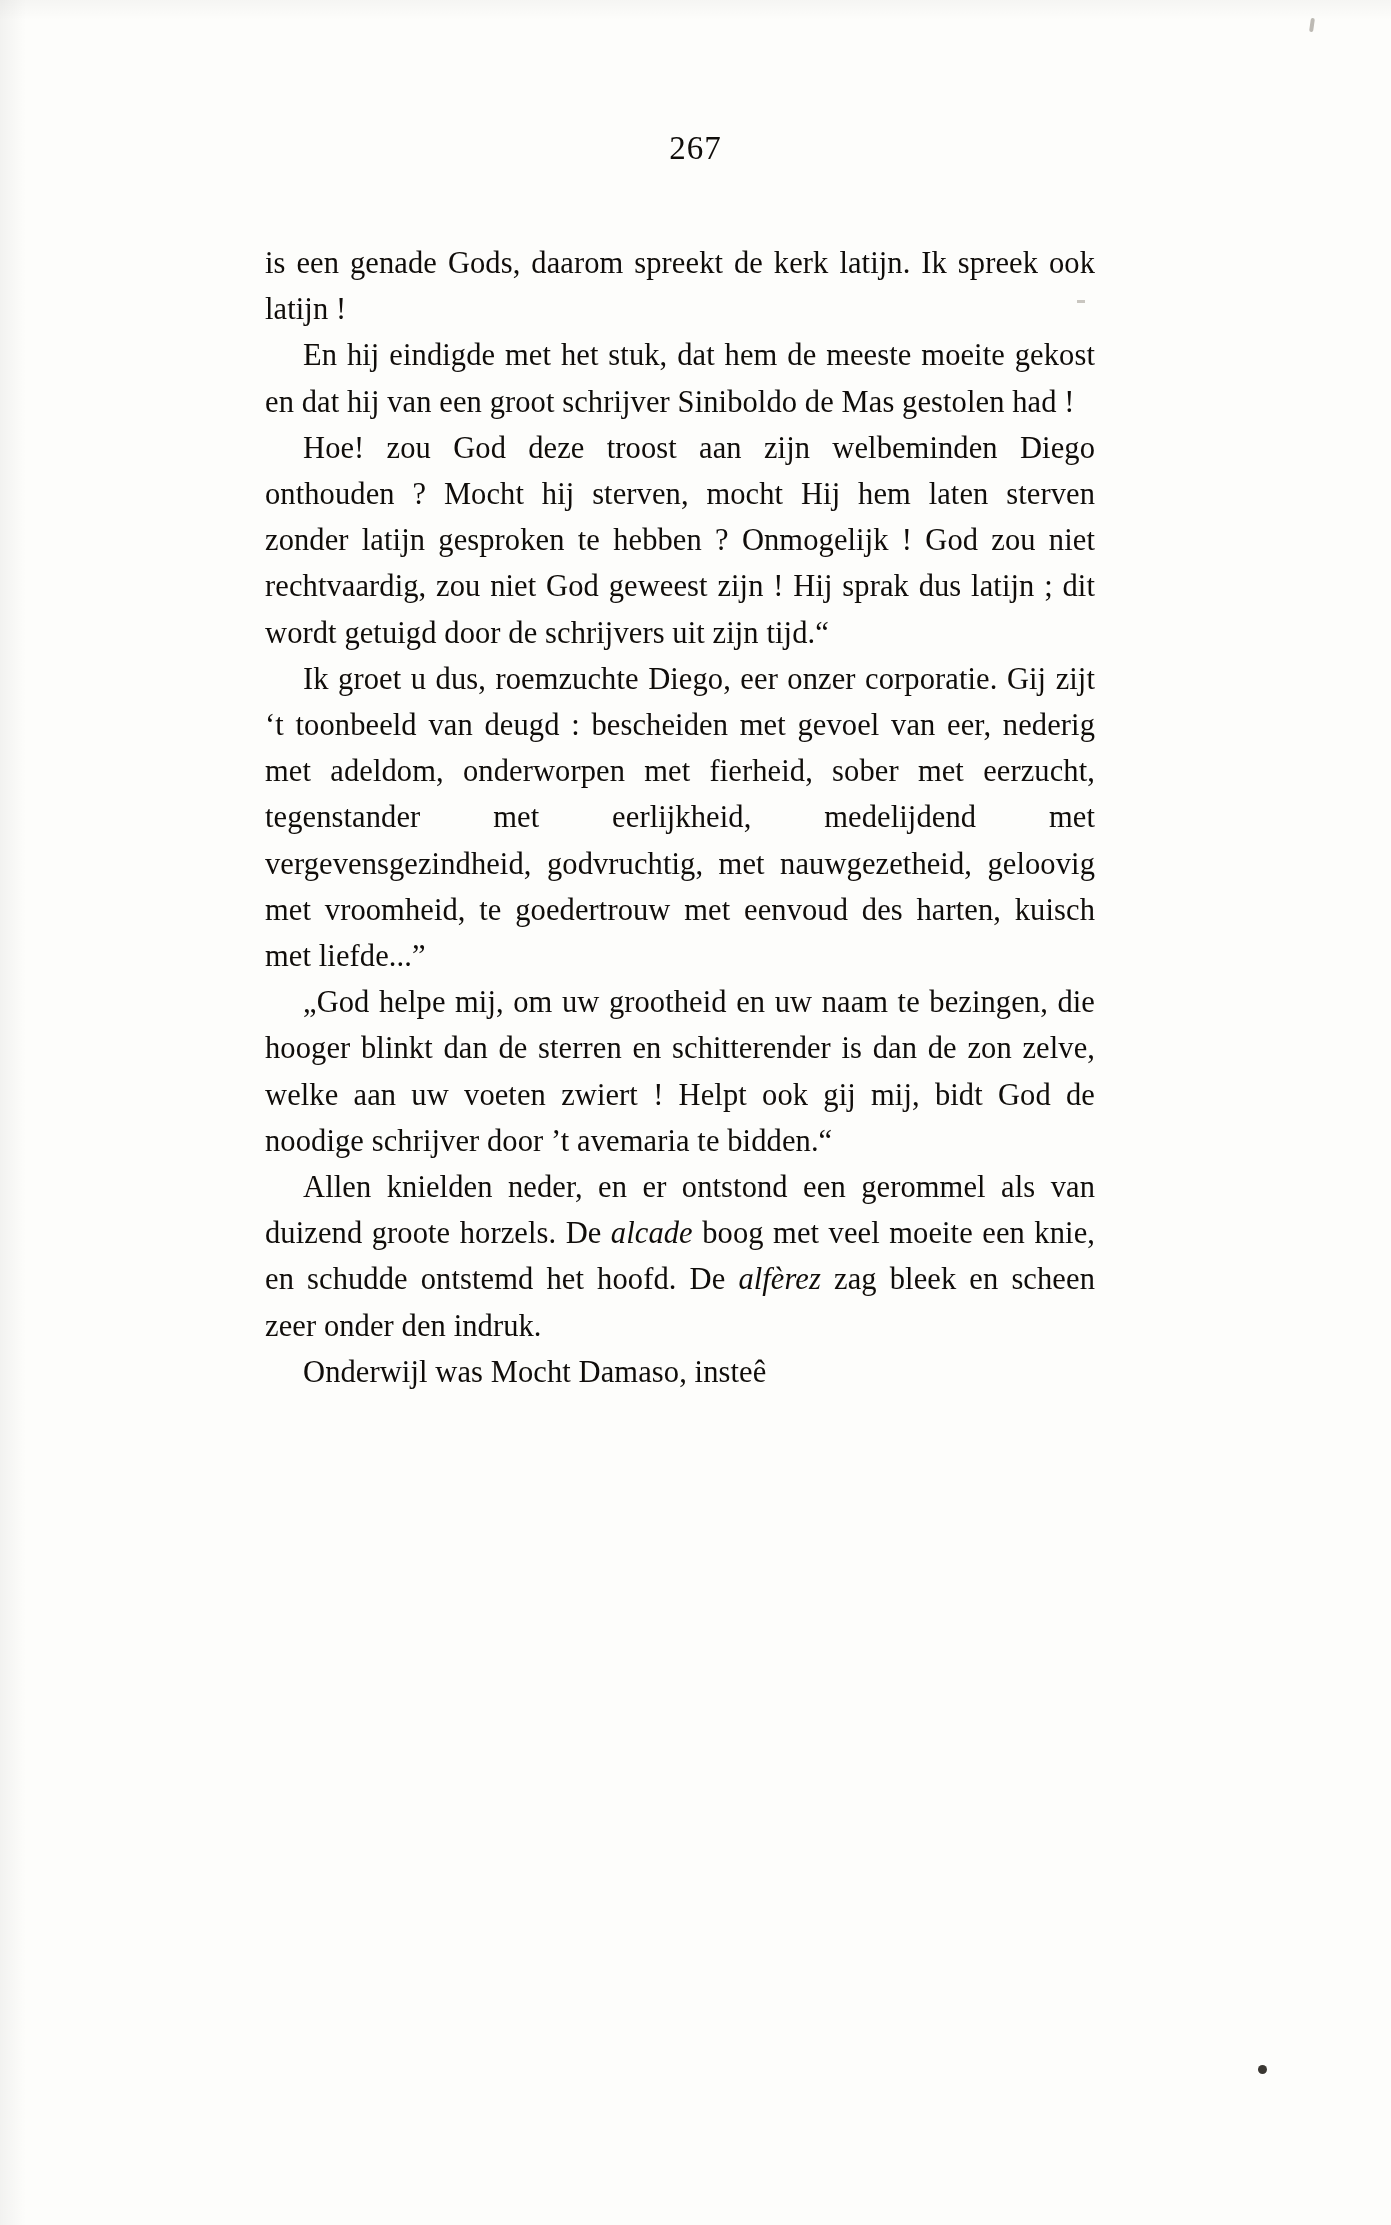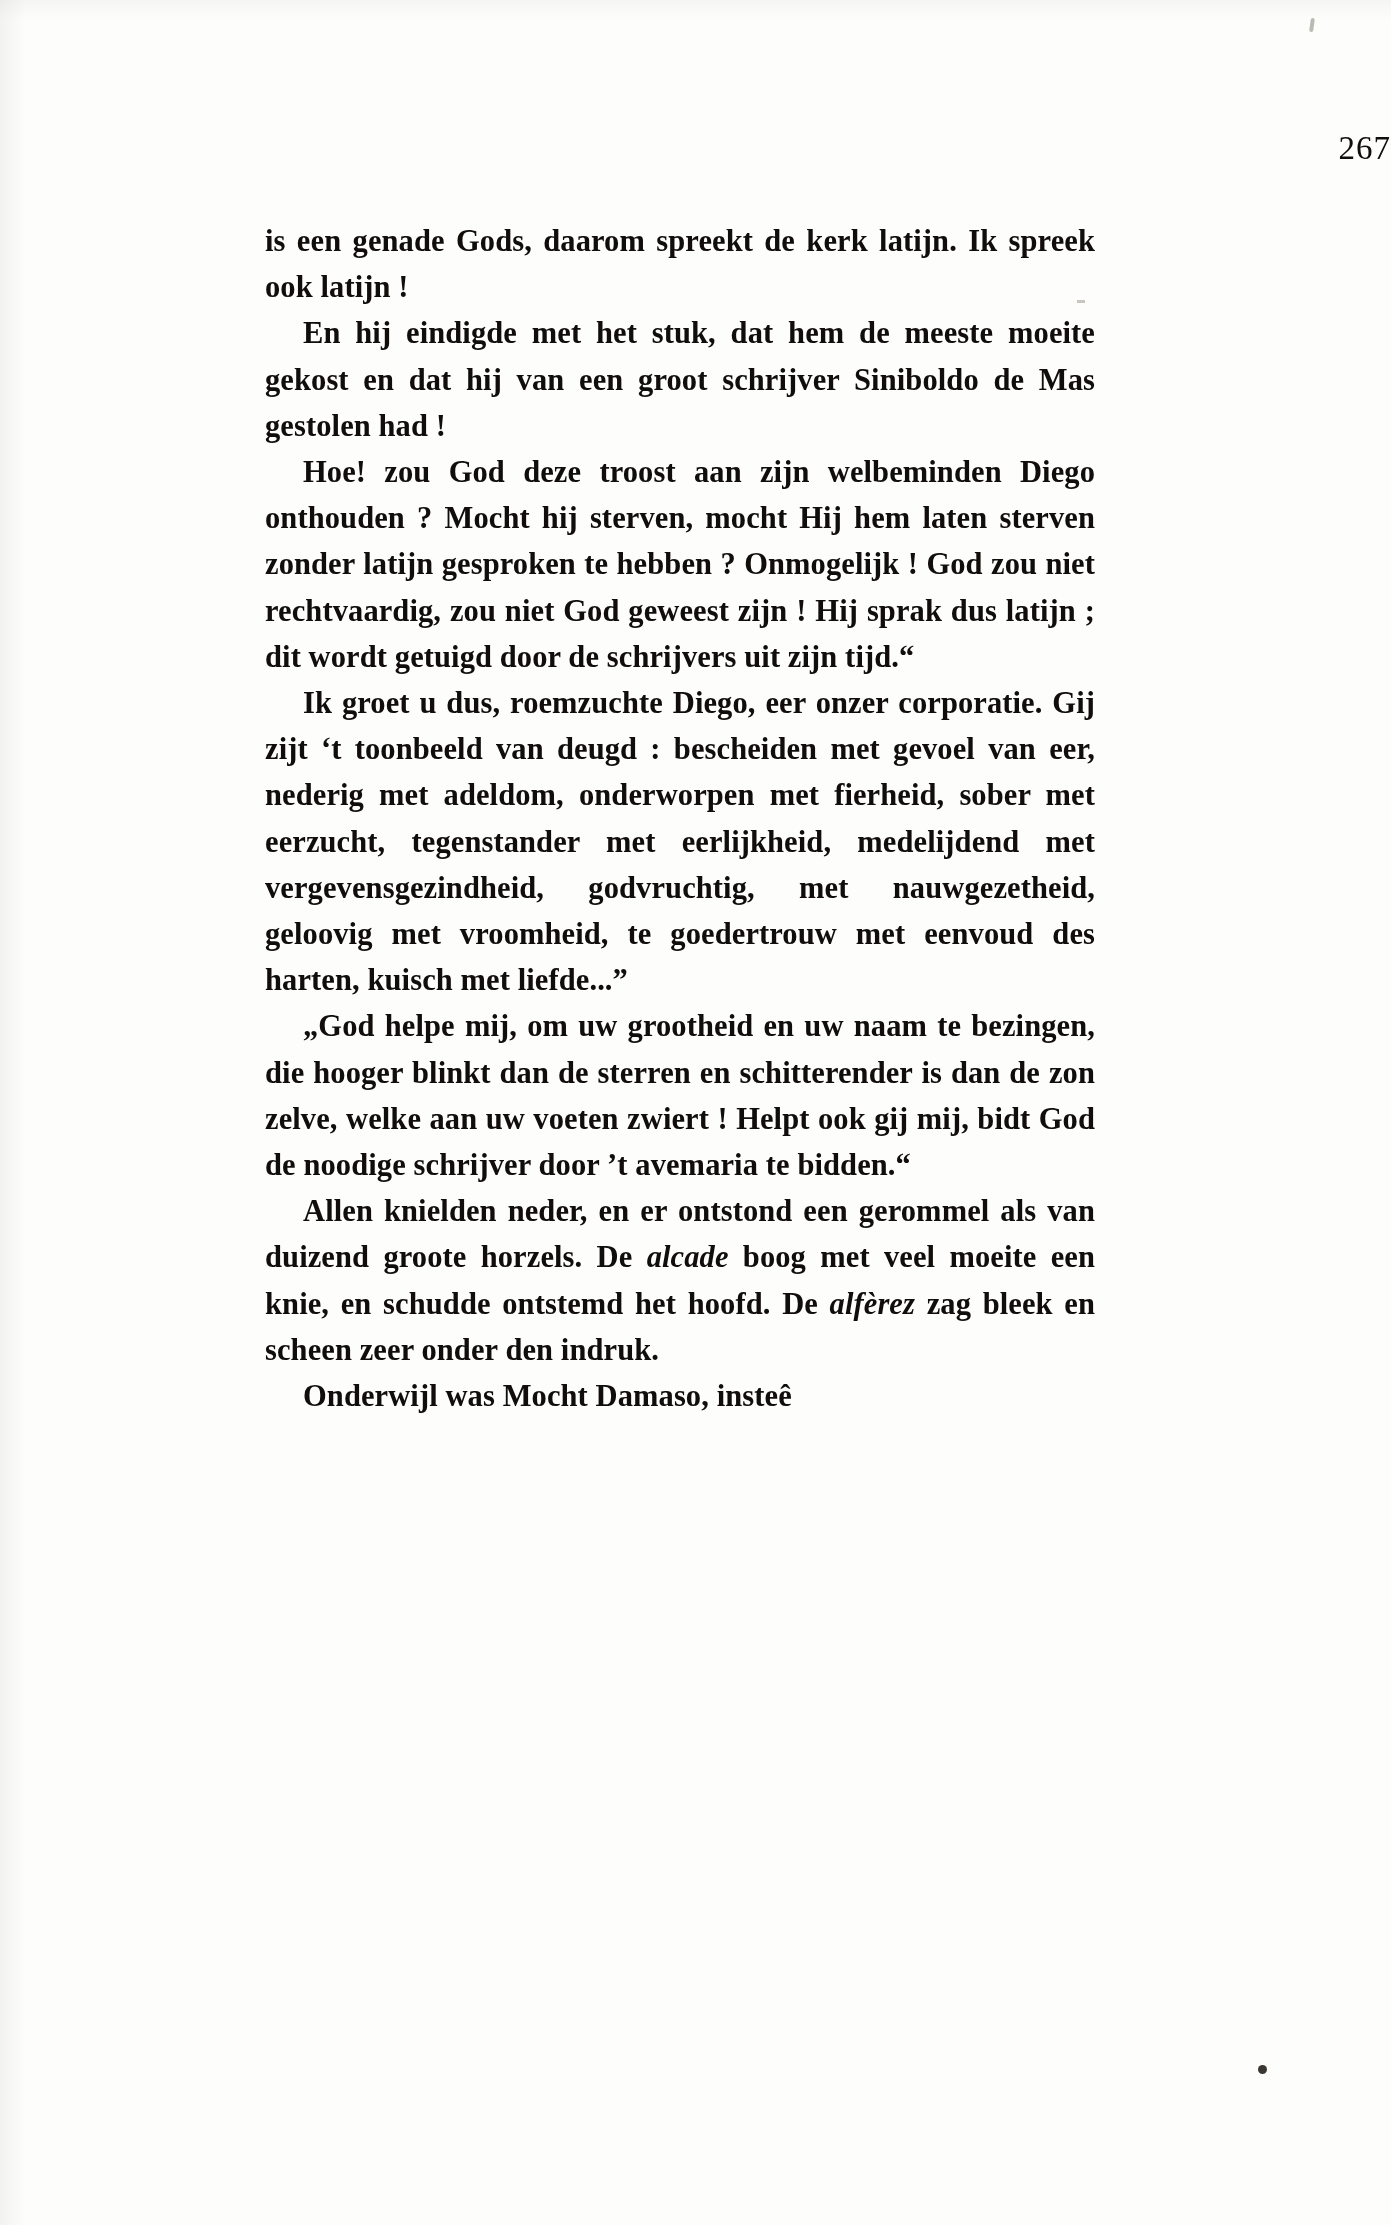--- a/index.html
+++ b/index.html
@@ -21,31 +21,30 @@
     left: 0;
     width: 1391px;
     height: 2225px;
     background: #fdfdfb;
   }
   .page-number {
     position: absolute;
     top: 130px;
     left: 0;
     width: 1391px;
-    text-align: right;
+    text-align: center;
     font-size: 33px;
     letter-spacing: 1px;
     font-family: "Liberation Serif", serif;
   }
   .text-block {
     position: absolute;
-    top: 218px;
+    top: 240px;
     left: 265px;
     width: 830px;
-    font-weight: bold;
   }
   p.para {
     margin: 0;
     font-size: 30.5px;
     line-height: 46.2px;
     text-align: justify;
     text-justify: inter-word;
     font-family: "Liberation Serif", serif;
     letter-spacing: 0.1px;
   }

